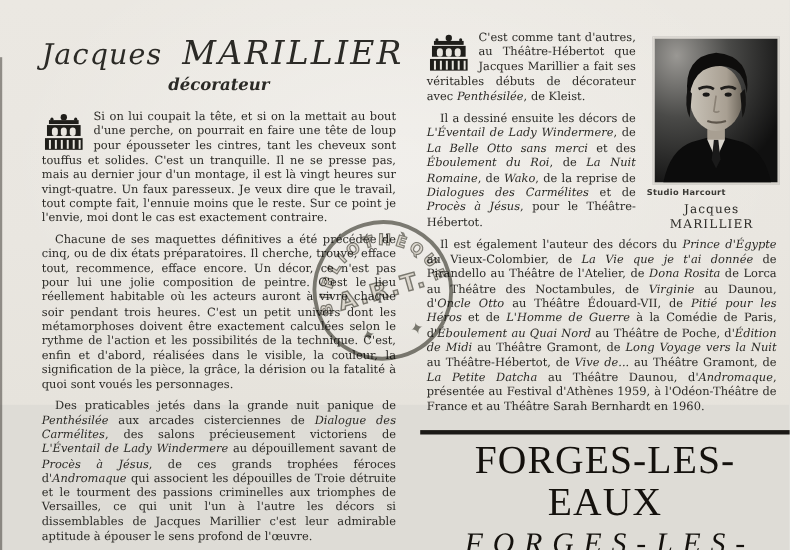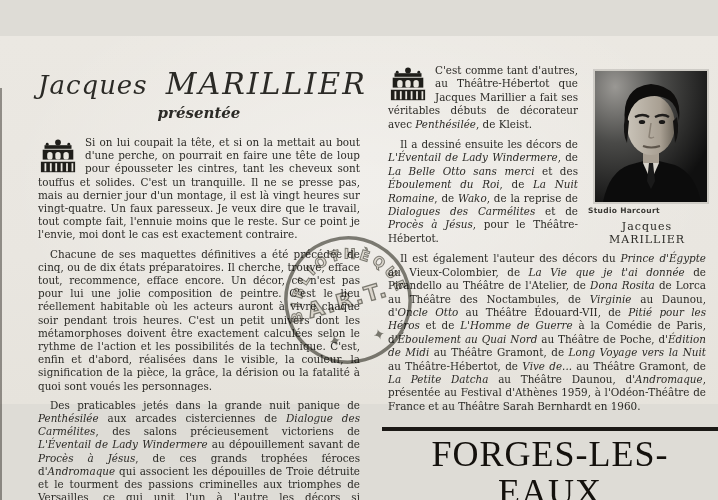--- a/index.html
+++ b/index.html
@@ -4,21 +4,20 @@
 <style>
   html,body{margin:0;padding:0;}
   body{width:718px;height:500px;overflow:hidden;background:#dedcd6;}
   .page{
     position:relative;width:718px;height:368px;
     background:
       radial-gradient(ellipse at 50% 40%, rgba(255,255,255,.35), rgba(0,0,0,0) 70%),
       linear-gradient(180deg,#ebe8e2 0%,#e9e6e0 60%,#e6e3dc 100%);
     color:#2b2a26;
     font-family:"DejaVu Serif","Liberation Serif",serif;
-    margin-top:36px;
   }
   .scan-edge{position:absolute;left:0;top:52px;width:2px;height:448px;background:#45423c;opacity:.55;}
 
   
   .col-left{position:absolute;left:38px;top:28px;width:322px;}
   .title{margin:0;text-align:center;font-weight:normal;white-space:nowrap;}
   .t-first{font-style:italic;font-size:26px;letter-spacing:1px;}
   .t-last{font-style:italic;font-size:30px;letter-spacing:2px;margin-left:8px;}
   .subtitle{text-align:center;font-style:italic;font-weight:600;font-size:15px;margin:2px 0 14px 0;}
 
@@ -59,21 +58,21 @@
 <body>
 
 <div class="page">
   <div class="scan-edge"></div>
 
   <section class="col-left">
     <h1 class="title">
       <span class="t-first">Jacques</span>
       <span class="t-last">MARILLIER</span>
     </h1>
-    <div class="subtitle">présentée</div>
+    <div class="subtitle">décorateur</div>
 
     <p class="para noindent">
       <span class="ornament">
         <svg viewBox="0 0 44 40" xmlns="http://www.w3.org/2000/svg">
           <g fill="#1f1e1a">
             <circle cx="22" cy="5" r="3.2"></circle>
               <circle cx="10" cy="7" r="1.6"></circle>
               <circle cx="34" cy="7" r="1.6"></circle>
             <rect x="7" y="8" width="30" height="4"></rect>
             <rect x="5" y="13" width="34" height="11"></rect>

